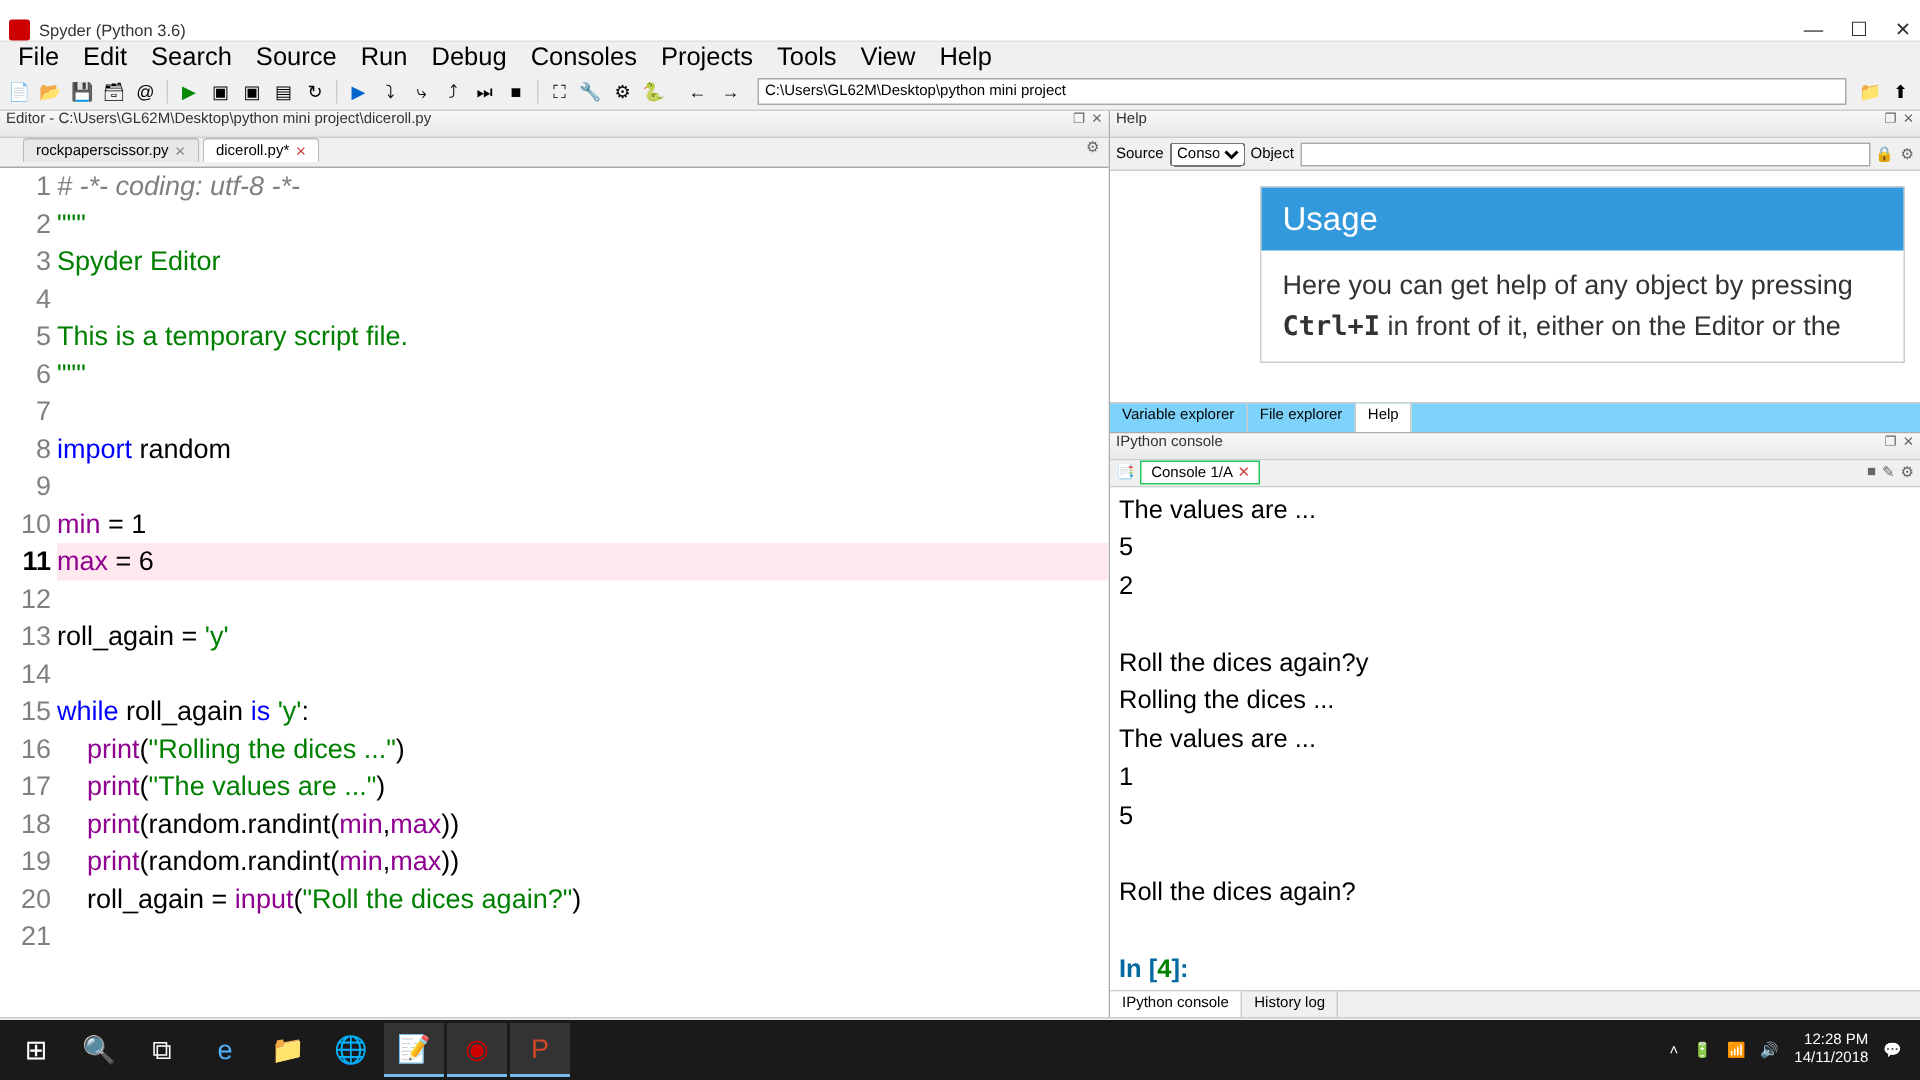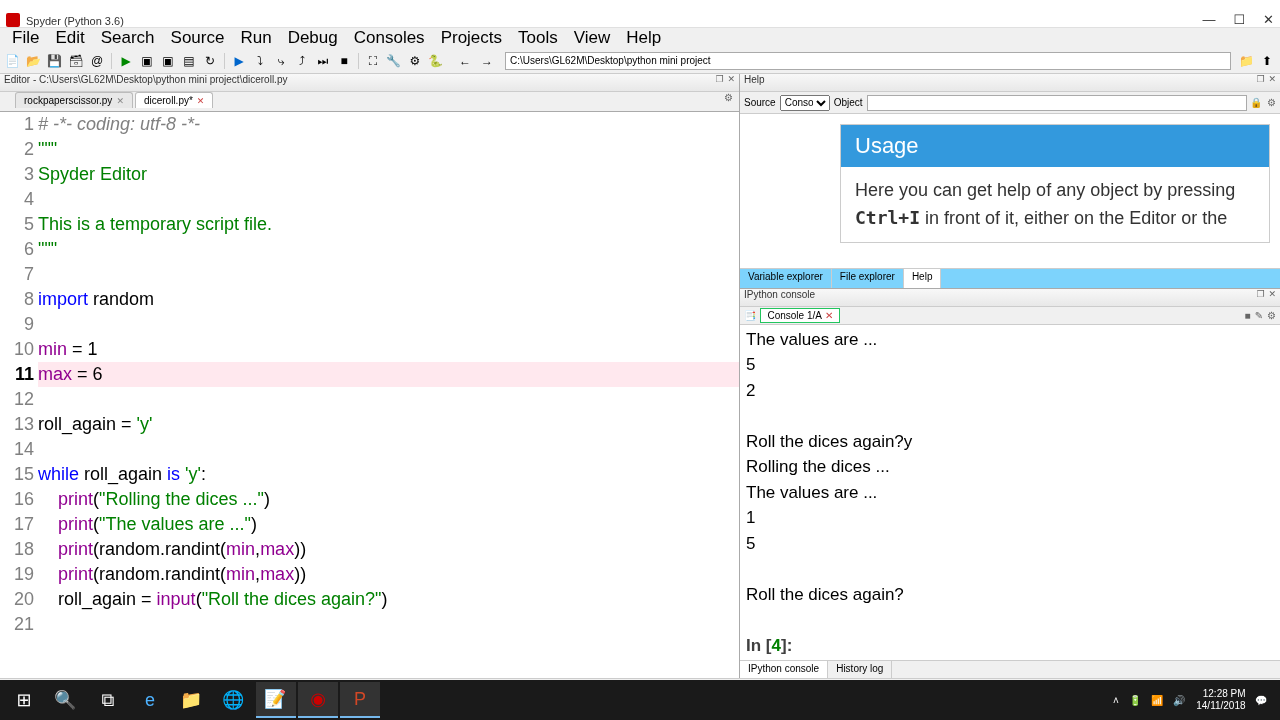--- a/index.html
+++ b/index.html
@@ -73,21 +73,21 @@
 .help-tab.active { background: #fff; }
 
 
 .console-panel { flex: 1; display: flex; flex-direction: column; }
 .console-subtab { height: 18px; background: #f0f0f0; display: flex; align-items: center; font-size: 10px; padding: 0 4px; border-bottom: 1px solid #ccc; gap: 4px; }
 .console-subtab .ctab { padding: 1px 6px; background: #fff; border: 1px solid #22c55e; cursor: pointer; display: flex; align-items: center; gap: 3px; }
 .console-subtab-icons { margin-left: auto; display: flex; gap: 4px; color: #666; }
 .console-subtab-icons span { cursor: pointer; }
 .console-body { flex: 1; font-family: Consolas, monospace; font-size: 17px; padding: 2px 6px; overflow: hidden; background: #fff; line-height: 1.5; }
 .console-line { white-space: pre; }
-.prompt-in { color: #404040; font-weight: bold; margin-top: 28px; }
+.prompt-in { color: #0369a1; font-weight: bold; margin-top: 28px; }
 .prompt-num { color: #008000; font-weight: bold; }
 .console-tabs { height: 18px; display: flex; background: #f0f0f0; border-top: 1px solid #ccc; font-size: 10px; }
 .console-tab { padding: 2px 8px; border-right: 1px solid #ccc; cursor: pointer; }
 .console-tab.active { background: #fff; }
 
 
 .statusbar { height: 18px; background: #f0f0f0; border-top: 1px solid #ccc; display: flex; align-items: center; justify-content: flex-end; gap: 14px; font-size: 10px; padding: 0 8px; color: #333; }
 .statusbar b { font-weight: bold; }
 
 

